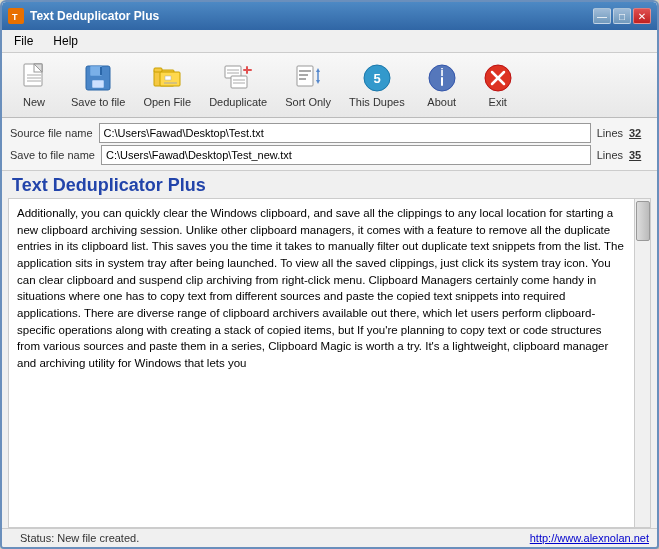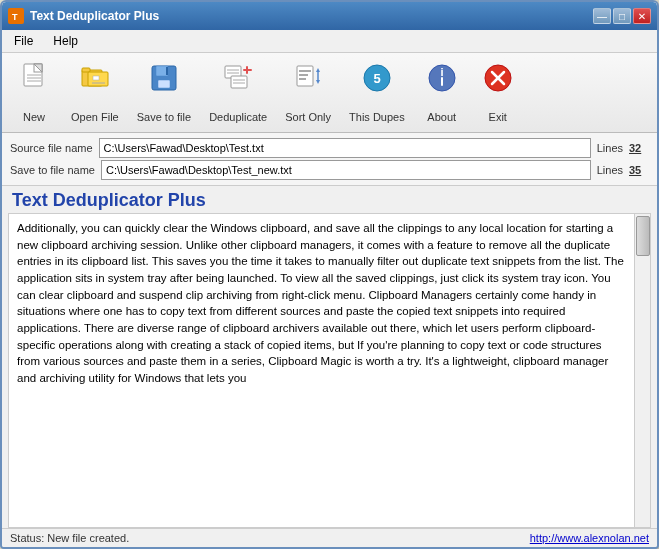--- a/index.html
+++ b/index.html
@@ -113,21 +113,20 @@
       width: 32px;
       height: 32px;
       display: flex;
       align-items: center;
       justify-content: center;
     }
     .toolbar-label {
       font-size: 11px;
       color: #333;
       text-align: center;
-      margin-top: 15px;
     }
     .file-path-area {
       background: #f5f5f5;
       border-bottom: 1px solid #ccc;
       padding: 3px 8px;
     }
     .file-row {
       display: flex;
       align-items: center;
       gap: 6px;
@@ -225,20 +224,21 @@
       background: #f0f0f0;
       border-top: 1px solid #ccc;
       padding: 3px 8px;
       display: flex;
       justify-content: space-between;
       align-items: center;
     }
     .status-text {
       font-size: 11px;
       color: #333;
+      margin-left: 10px;
     }
     .status-link {
       font-size: 11px;
       color: #0000cc;
       text-decoration: underline;
       cursor: pointer;
       font-weight: normal;
     }
 
     
@@ -283,40 +283,40 @@
           <line x1="9" y1="16" x2="23" y2="16" stroke="#aaa" stroke-width="1"></line>
           <line x1="9" y1="19" x2="23" y2="19" stroke="#aaa" stroke-width="1"></line>
         </svg>
       </div>
       <span class="toolbar-label">New</span>
     </div>
 
     <div class="toolbar-btn">
       <div class="toolbar-icon">
         <svg width="32" height="32" viewBox="0 0 32 32">
+          <rect x="4" y="4" width="24" height="24" rx="2" fill="#4a86c8" stroke="#2a66a8" stroke-width="1"></rect>
+          <rect x="8" y="4" width="12" height="10" rx="1" fill="#7ab0e8" stroke="#4a86c8" stroke-width="0.5"></rect>
+          <rect x="10" y="18" width="12" height="8" rx="1" fill="#cce0ff" stroke="#4a86c8" stroke-width="0.5"></rect>
+          <rect x="18" y="5" width="2" height="8" fill="#2a66a8"></rect>
+        </svg>
+      </div>
+      <span class="toolbar-label">Save to file</span>
+    </div>
+
+    <div class="toolbar-btn">
+      <div class="toolbar-icon">
+        <svg width="32" height="32" viewBox="0 0 32 32">
           <rect x="3" y="8" width="20" height="16" rx="1" fill="#f5c842" stroke="#c9a000" stroke-width="1"></rect>
           <rect x="3" y="6" width="8" height="4" rx="1" fill="#f5c842" stroke="#c9a000" stroke-width="1"></rect>
           <rect x="9" y="10" width="20" height="14" rx="1" fill="#ffd84d" stroke="#c9a000" stroke-width="1"></rect>
           <rect x="14" y="14" width="6" height="4" rx="0" fill="white" stroke="#aaa" stroke-width="0.5"></rect>
           <line x1="13" y1="21" x2="26" y2="21" stroke="#aaa" stroke-width="1"></line>
         </svg>
       </div>
       <span class="toolbar-label">Open File</span>
-    </div>
-
-    <div class="toolbar-btn">
-      <div class="toolbar-icon">
-        <svg width="32" height="32" viewBox="0 0 32 32">
-          <rect x="4" y="4" width="24" height="24" rx="2" fill="#4a86c8" stroke="#2a66a8" stroke-width="1"></rect>
-          <rect x="8" y="4" width="12" height="10" rx="1" fill="#7ab0e8" stroke="#4a86c8" stroke-width="0.5"></rect>
-          <rect x="10" y="18" width="12" height="8" rx="1" fill="#cce0ff" stroke="#4a86c8" stroke-width="0.5"></rect>
-          <rect x="18" y="5" width="2" height="8" fill="#2a66a8"></rect>
-        </svg>
-      </div>
-      <span class="toolbar-label">Save to file</span>
     </div>
 
     <div class="toolbar-btn">
       <div class="toolbar-icon">
         <svg width="32" height="32" viewBox="0 0 32 32">
           <rect x="3" y="4" width="16" height="12" rx="1" fill="white" stroke="#999" stroke-width="1"></rect>
           <line x1="5" y1="8" x2="17" y2="8" stroke="#aaa" stroke-width="1"></line>
           <line x1="5" y1="11" x2="17" y2="11" stroke="#aaa" stroke-width="1"></line>
           <rect x="9" y="14" width="16" height="12" rx="1" fill="white" stroke="#999" stroke-width="1"></rect>
           <line x1="11" y1="18" x2="23" y2="18" stroke="#aaa" stroke-width="1"></line>

